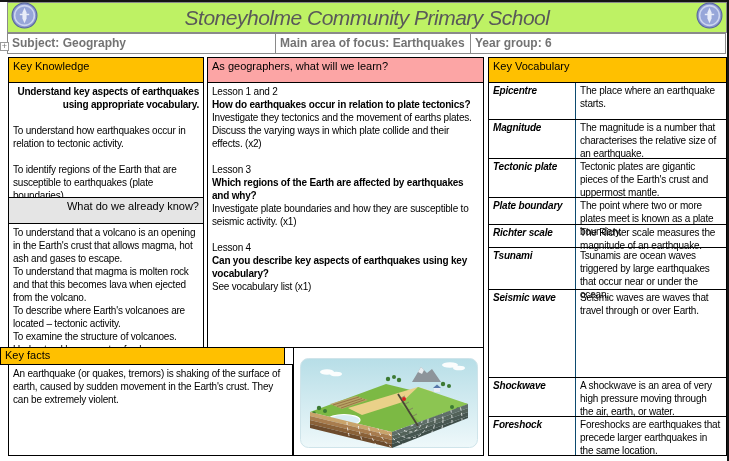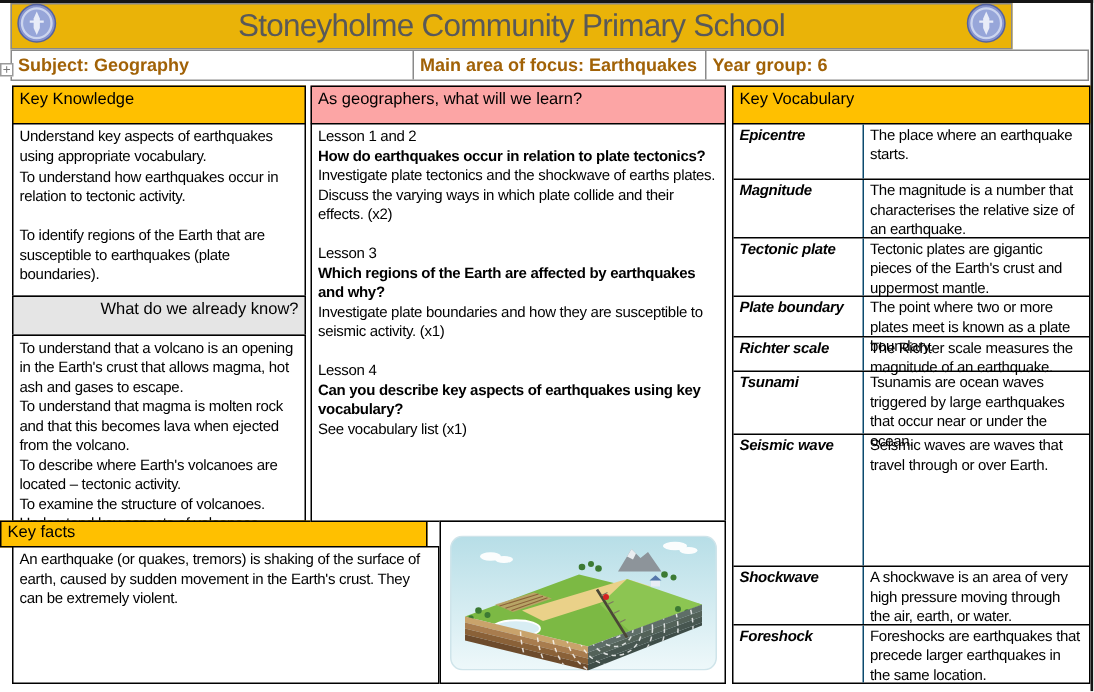--- a/index.html
+++ b/index.html
@@ -5,54 +5,54 @@
   html,body{margin:0;padding:0;background:#fff;}
   .page{
     position:relative;width:729px;height:461px;background:#fff;overflow:hidden;
     font-family:"Liberation Sans",sans-serif;color:#000;
   }
   .edge-top{position:absolute;left:0;top:0;width:729px;height:2px;background:#151515;}
   .edge-right{position:absolute;right:0;top:0;width:2px;height:461px;background:#151515;}
 
   
   .banner{
-    position:absolute;left:7px;top:2px;width:668px;height:31px;box-sizing:border-box;
-    border:1px solid #8a8a8a;display:flex;align-items:center;padding:0 3px;background:#eab308;
+    position:absolute;left:7px;top:2px;width:720px;height:31px;box-sizing:border-box;
+    border:1px solid #8a8a8a;display:flex;align-items:center;padding:0 3px;background:#bef264;font-style:italic;
   }
   .banner-title{
     flex:1;text-align:center;font-size:21px;color:#595959;letter-spacing:-0.5px;
     white-space:nowrap;overflow:hidden;
   }
   .logo{width:27px;height:27px;flex:0 0 auto;}
 
   .subject-row{
     position:absolute;left:7px;top:33px;width:719px;height:21px;box-sizing:border-box;
     border:1px solid #8a8a8a;display:flex;align-items:stretch;background:#fff;
-    font-weight:bold;font-size:12px;color:#a16207;
+    font-weight:bold;font-size:12px;color:#737373;
   }
   .scell{box-sizing:border-box;padding:2px 4px;white-space:nowrap;overflow:hidden;}
   .scell-1{width:268px;border-right:1px solid #8a8a8a;}
   .scell-2{width:195px;border-right:1px solid #8a8a8a;}
   .scell-3{flex:1;}
 
   .table-handle{
     position:absolute;left:0px;top:42px;width:9px;height:9px;box-sizing:border-box;
     border:1px solid #9a9a9a;color:#777;font-size:9px;line-height:7px;text-align:center;
     background:#fff;
   }
 
   
   .cell{position:absolute;box-sizing:border-box;border:1px solid #000;background:#fff;}
   .hdr{font-size:11px;padding:2px 4px;background:#FFC000;}
   .txt{font-size:10px;letter-spacing:-0.2px;line-height:1.3;padding:2px 4px;}
 
   
   .kk-hdr{left:8px;top:57px;width:196px;height:26px;}
   .kk-txt{left:8px;top:82px;width:196px;height:116px;}
-  .kk-goal{font-weight:normal;margin:0 0 1px 0;}
+  .kk-goal{font-weight:bold;margin:0 0 13px 0;text-align:right;}
   .kk-point{margin:0 0 13px 0;}
   .wd-hdr{left:8px;top:197px;width:196px;height:27px;}
   .wd-txt{left:8px;top:223px;width:196px;height:125px;}
   .pk-line{margin:0;}
   .kf-hdr{left:0;top:347px;width:285px;height:18px;padding-top:1px;}
   .kf-txt{left:8px;top:364px;width:285px;height:92px;}
 
   
   .mid-hdr{left:207px;top:57px;width:277px;height:26px;}
   .mid-txt{left:207px;top:82px;width:277px;height:266px;}
@@ -127,21 +127,21 @@
     </div>
 
   <div class="cell hdr kf-hdr" style="background: rgb(255, 192, 0);">Key facts</div>
   <div class="cell txt kf-txt">An earthquake (or quakes, tremors) is shaking of the surface of earth, caused by sudden movement in the Earth's crust. They can be extremely violent.</div>
 
   <div class="cell hdr mid-hdr" style="background: #fca5a5;">As geographers, what will we learn?</div>
   <div class="cell txt mid-txt">
       <div class="lesson">
         <div class="lesson-label">Lesson 1 and 2</div>
         <div class="lesson-question">How do earthquakes occur in relation to plate tectonics?</div>
-        <div class="lesson-note">Investigate plate tectonics and the shockwave of earths plates.</div>
+        <div class="lesson-note">Investigate they tectonics and the movement of earths plates.</div>
         <div class="lesson-note">Discuss the varying ways in which plate collide and their effects. (x2)</div>
       </div>
       <div class="lesson">
         <div class="lesson-label">Lesson 3</div>
         <div class="lesson-question">Which regions of the Earth are affected by earthquakes and why?</div>
         <div class="lesson-note">Investigate plate boundaries and how they are susceptible to seismic activity. (x1)</div>
       </div>
       <div class="lesson">
         <div class="lesson-label">Lesson 4</div>
         <div class="lesson-question">Can you describe key aspects of earthquakes using key vocabulary?</div>

